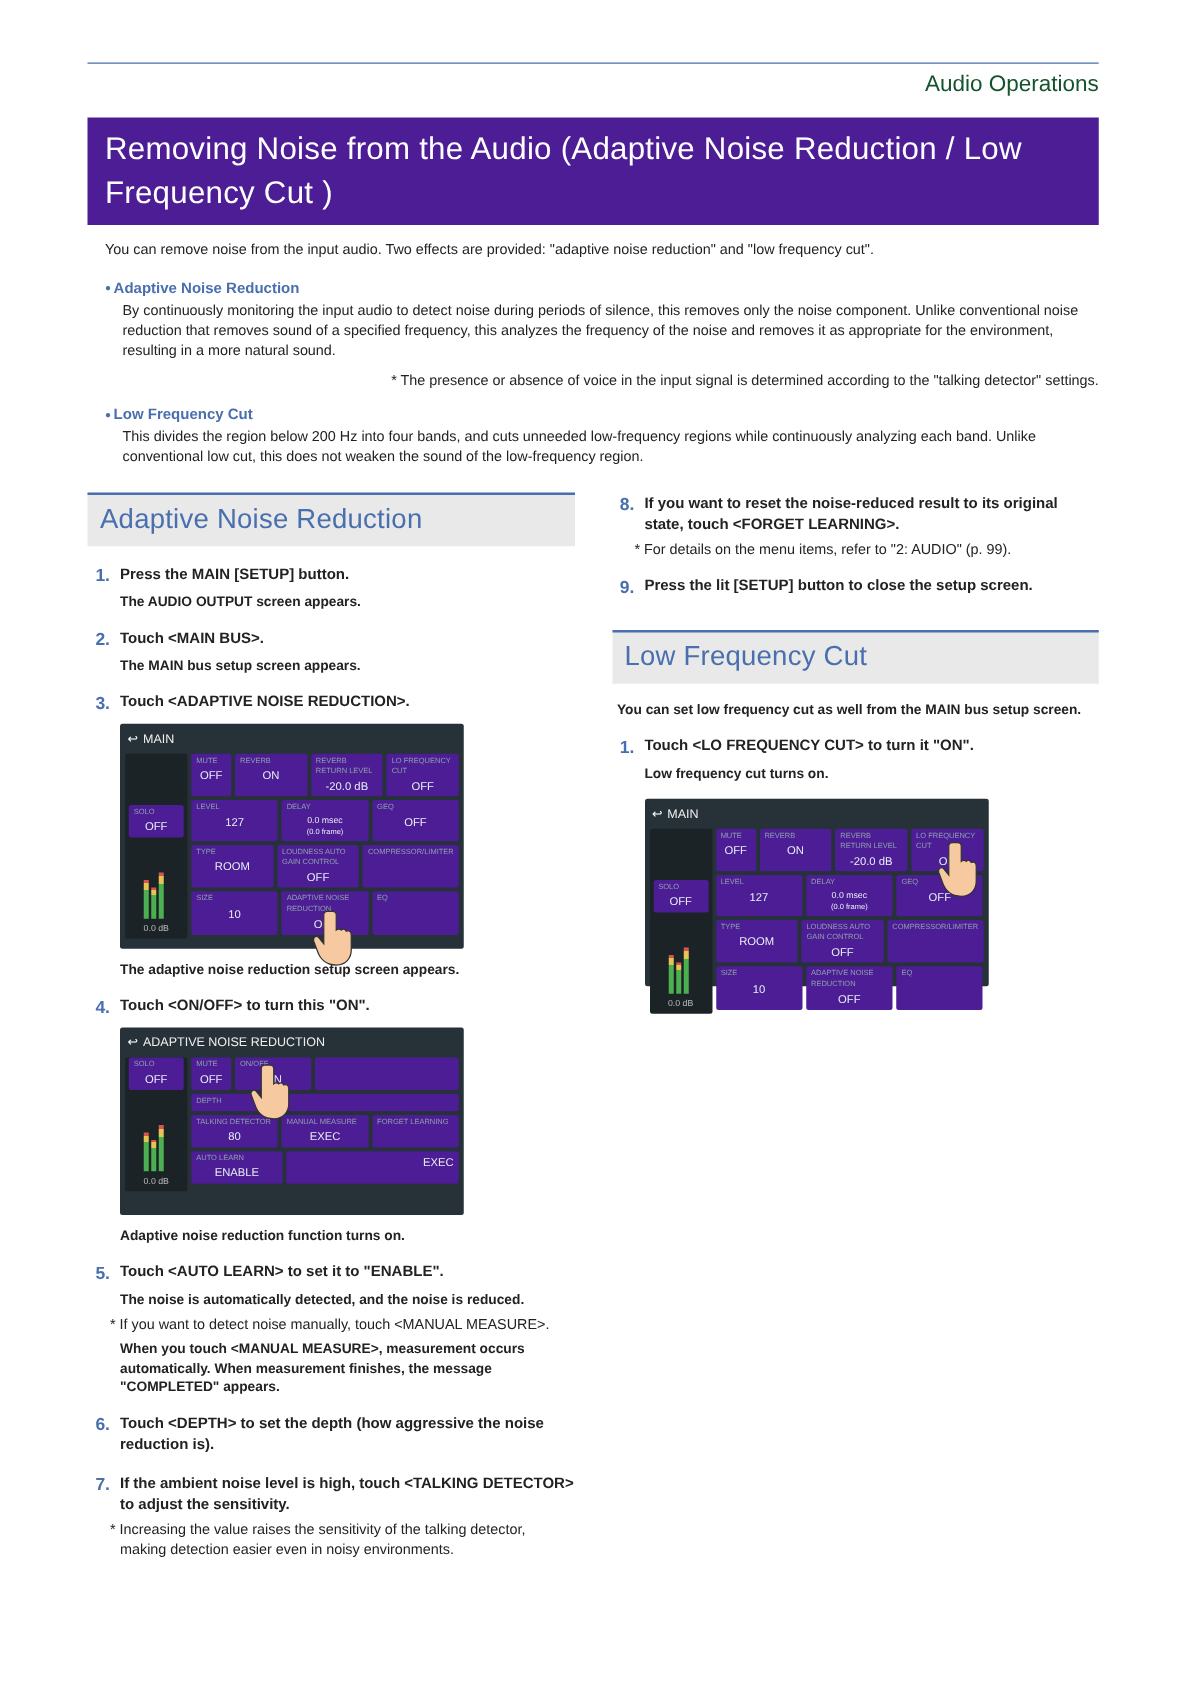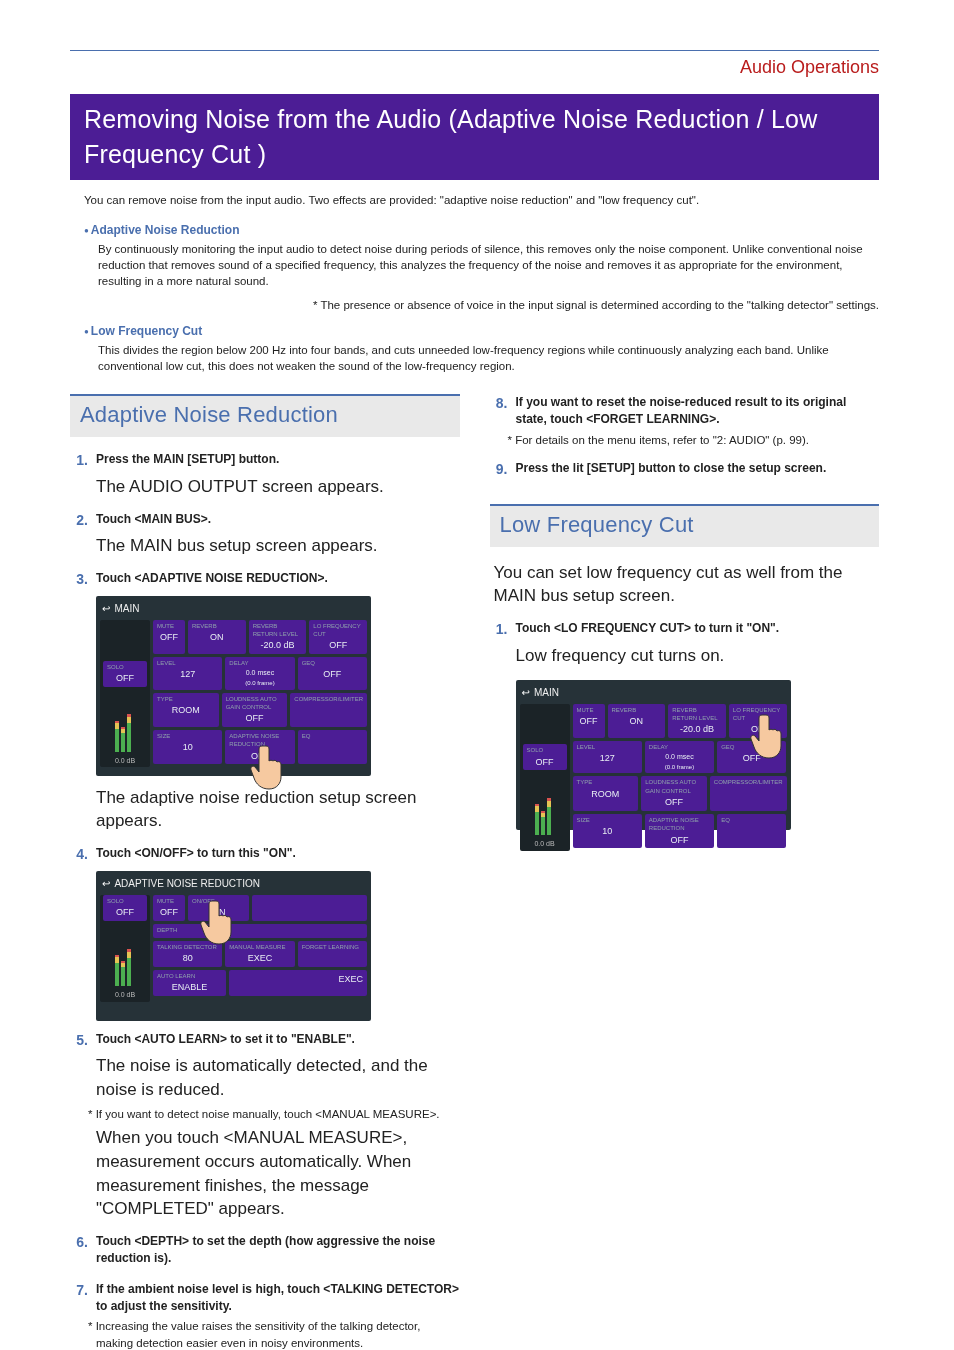--- a/index.html
+++ b/index.html
@@ -1,32 +1,32 @@
 <!DOCTYPE html>
 <html><head>
 <meta charset="utf-8">
 <style>
   * { box-sizing: border-box; margin: 0; padding: 0; }
   body { font-family: "Myriad Pro", "Segoe UI", Arial, sans-serif; font-size: 12px; color: #222; background: #fff; width: 954px; margin: 0 auto; padding: 50px 75px 40px 70px; line-height: 1.4; }
   .header-line { border-top: 1px solid #4a6fae; margin-bottom: 4px; }
-  .header-title { text-align: right; font-size: 18px; color: #b91c1c; margin-bottom: 14px; font-weight: 400; }
+  .header-title { text-align: right; font-size: 18px; color: #14532d; margin-bottom: 14px; font-weight: 400; }
   .page-title-band { background: #4c1d95; color: #fff; font-size: 25px; font-weight: 400; padding: 8px 14px; margin-bottom: 12px; letter-spacing: 0.2px; }
   .intro { margin-left: 14px; margin-bottom: 14px; font-size: 11.5px; }
   .bullet-head { color: #4a6fae; font-weight: bold; font-size: 12px; margin-left: 14px; margin-bottom: 2px; }
   .bullet-head::before { content: "●"; font-size: 8px; vertical-align: 1px; margin-right: 2px; }
   .bullet-body { margin-left: 28px; margin-right: 10px; margin-bottom: 8px; font-size: 11.5px; }
   .star-note { margin-left: 14px; margin-bottom: 10px; font-size: 11.5px; text-align: right; }
   .star-note::before { content: "* "; }
   .columns { display: flex; gap: 30px; margin-top: 20px; }
   .col { flex: 1; min-width: 0; }
   .section-title { border-top: 2px solid #4a6fae; background: #e9e9e9; color: #4a6fae; font-size: 22px; font-weight: 400; padding: 4px 10px 6px; margin-bottom: 14px; letter-spacing: 0.2px; }
   .step { display: flex; gap: 8px; margin-bottom: 4px; }
   .step-num { color: #4a6fae; font-weight: bold; font-size: 14px; flex: 0 0 18px; text-align: right; }
   .step-text { flex: 1; font-size: 12px; font-weight: bold; }
-  .step-sub { margin-left: 26px; margin-bottom: 12px; font-size: 17px; font-weight: normal; }
+  .step-sub { margin-left: 26px; margin-bottom: 12px; font-size: 11px; font-weight: bold; }
   .step-star { margin-left: 18px; text-indent: -8px; padding-left: 8px; margin-bottom: 4px; font-size: 11.5px; }
   .step-star::before { content: "* "; }
   .screenshot { margin: 6px 0 10px 26px; }
   
   .ui { width: 275px; background: #263238; color: #cfd6dc; font-size: 8px; padding: 4px; border-radius: 2px; position: relative; }
   .ui-title { display: flex; align-items: center; gap: 4px; padding: 2px 2px 4px; font-size: 10px; color: #eee; }
   .ui-back { display:inline-block; color:#fff; }
   .ui-row { display: flex; gap: 3px; margin-bottom: 3px; }
   .ui-cell { background: #4c1d95; border-radius: 2px; padding: 2px 4px; flex: 1; min-height: 14px; position: relative; }
   .ui-cell .lbl { font-size: 6px; color: #8fa0ac; display:block; }
@@ -240,20 +240,21 @@
           </div>
         </div>
         <div class="hand" style="left:100px; top:20px;">
           <svg viewBox="0 0 50 60">
               <path d="M20 10c2 0 3 1 3 3v12c1-1 3-1 4 0 1-1 3-1 4 1 2-1 4 0 4 3v12c0 6-4 12-12 12s-13-5-15-11l-3-8c-1-3 2-5 4-3l4 5V13c0-2 1-3 3-3z" fill="#f6c9a0" stroke="#333" stroke-width="1"></path>
             </svg>
         </div>
       </div>
     </div>
 
+    <div class="step-sub">Adaptive noise reduction function turns on.</div>
 
     <div class="step">
         <div class="step-num">5.</div>
         <div class="step-text">Touch &lt;AUTO LEARN&gt; to set it to "ENABLE".</div>
       </div>
     <div class="step-sub" style="margin-bottom:4px;">The noise is automatically detected, and the noise is reduced.</div>
     <div class="step-star">If you want to detect noise manually, touch &lt;MANUAL MEASURE&gt;.</div>
     <div class="step-sub">When you touch &lt;MANUAL MEASURE&gt;, measurement occurs automatically. When measurement finishes, the message "COMPLETED" appears.</div>
 
     <div class="step">

